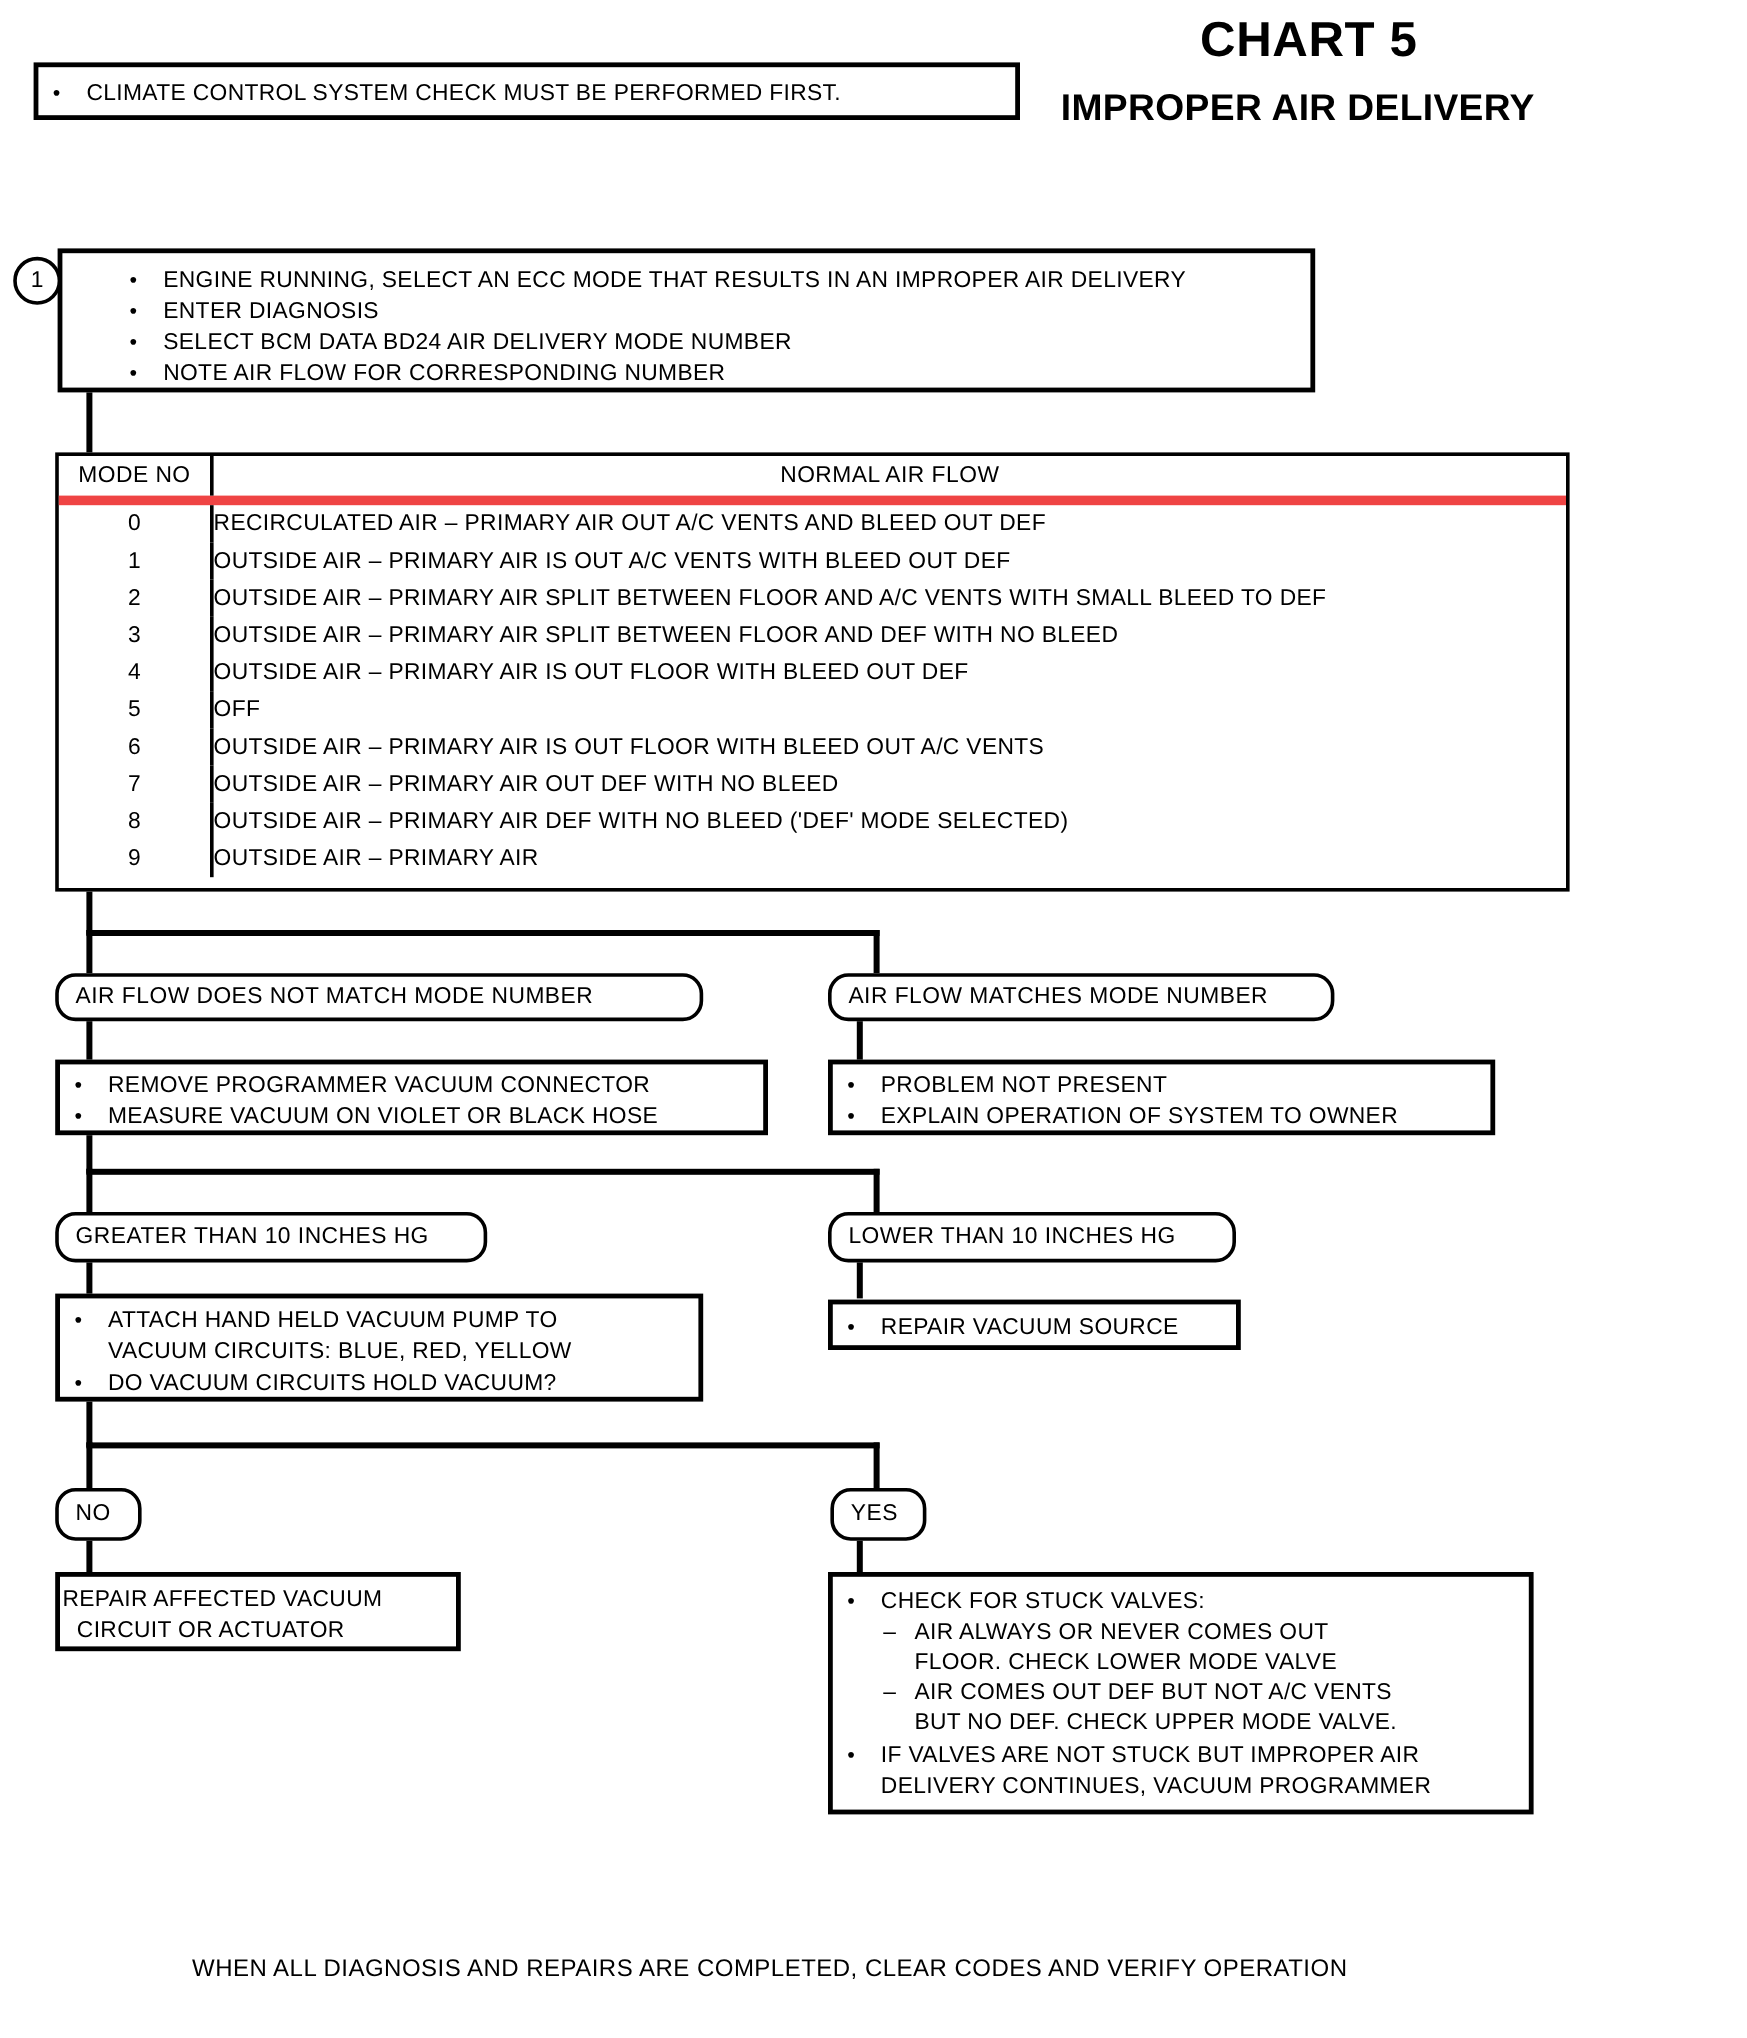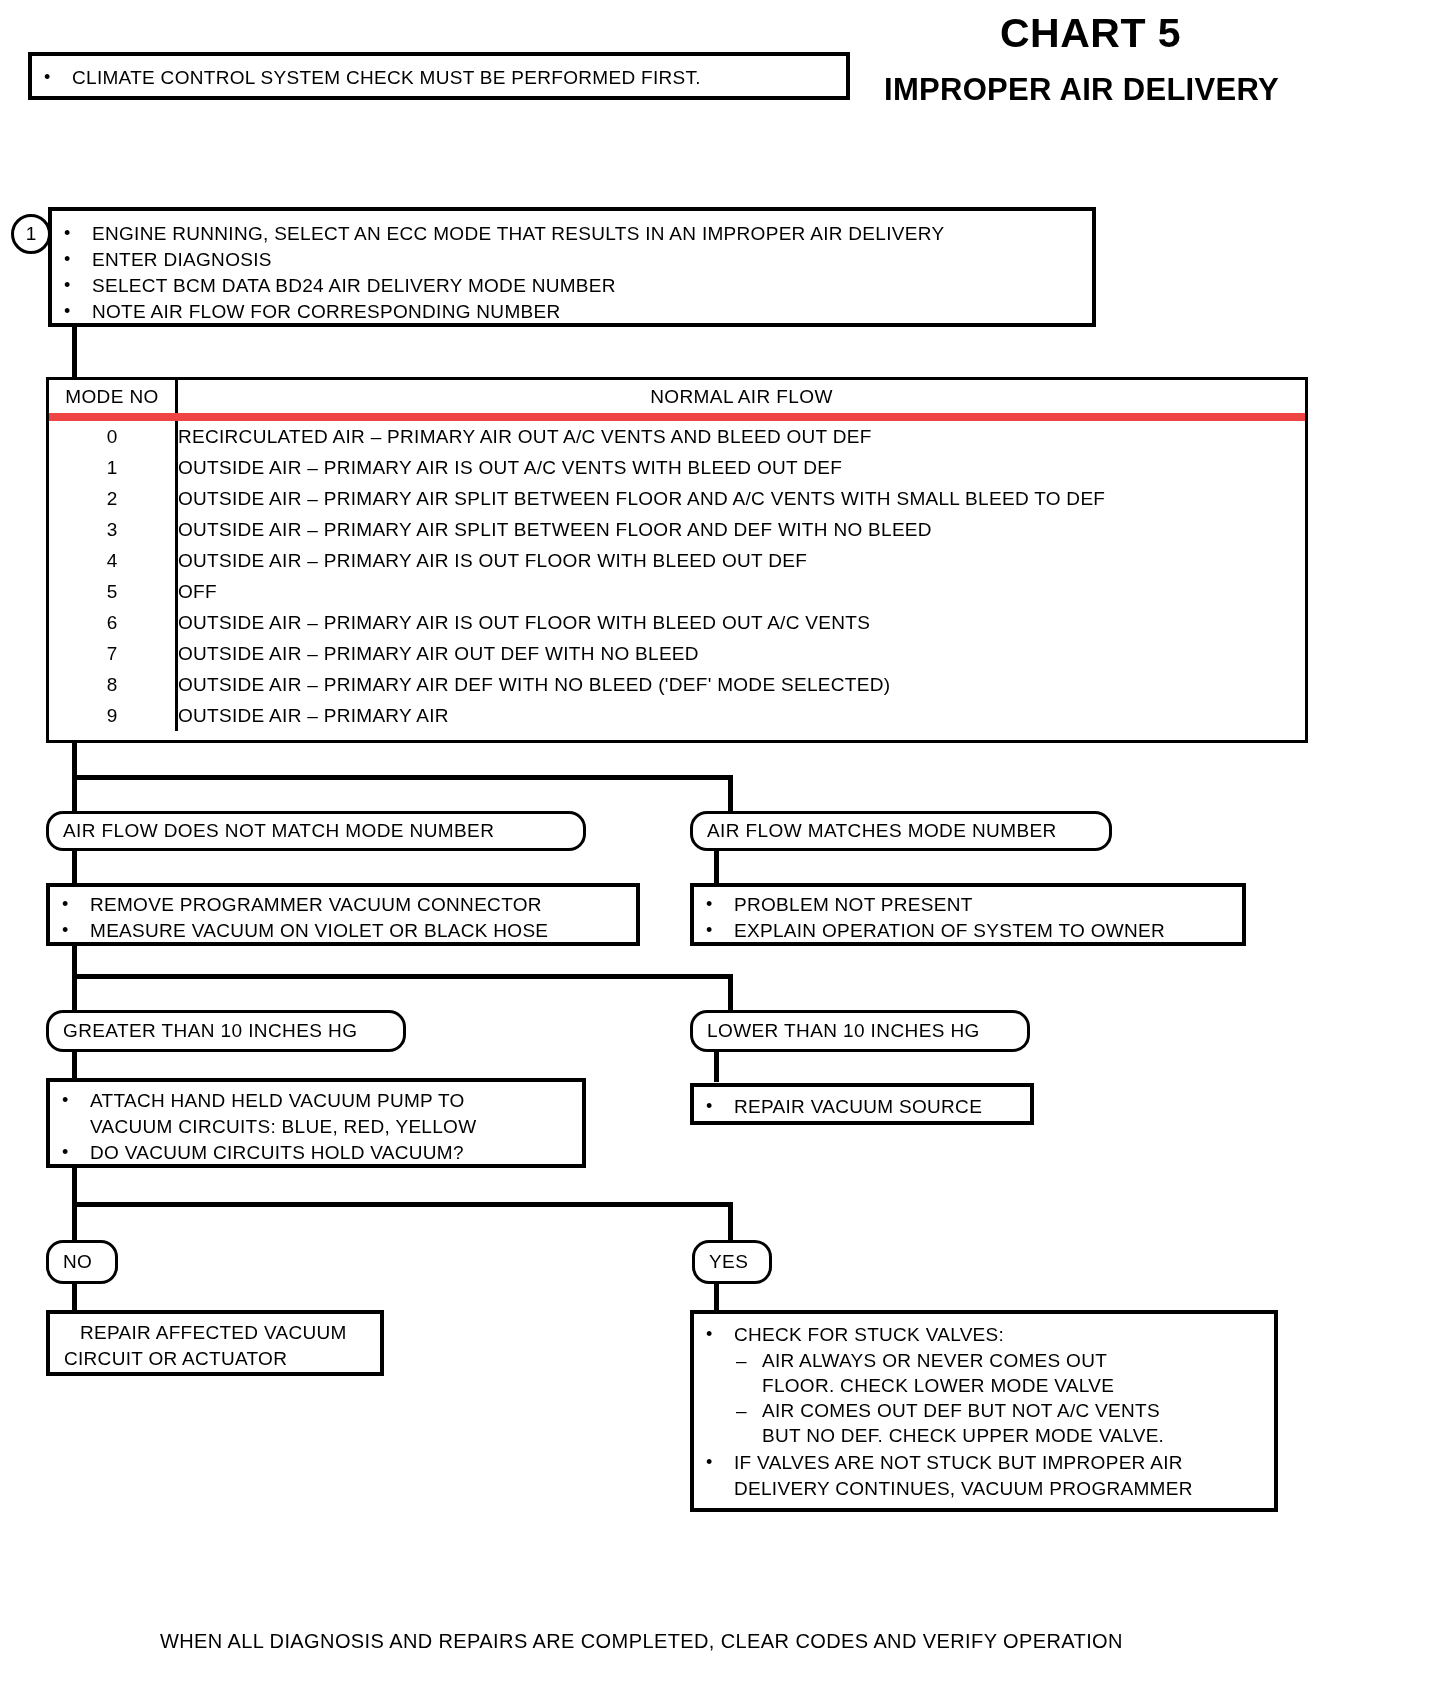--- a/index.html
+++ b/index.html
@@ -207,21 +207,21 @@
 
   <div class="box heavy" style="left:28px; top:52px; width:822px; height:48px;">
     <ul class="bullets" style="margin-top:9px;">
       <li>CLIMATE CONTROL SYSTEM CHECK MUST BE PERFORMED FIRST.</li>
     </ul>
   </div>
 
   <div class="step-circle" style="left:11px; top:214px;">1</div>
 
   <div class="box heavy" style="left:48px; top:207px; width:1048px; height:120px;">
-    <ul class="bullets" style="margin-top:10px;">
+    <ul class="bullets" style="margin-top:10px;padding-left:44px;">
       <li>ENGINE RUNNING, SELECT AN ECC MODE THAT RESULTS IN AN IMPROPER AIR DELIVERY</li>
       <li>ENTER DIAGNOSIS</li>
       <li>SELECT BCM DATA BD24 AIR DELIVERY MODE NUMBER</li>
       <li>NOTE AIR FLOW FOR CORRESPONDING NUMBER</li>
     </ul>
   </div>
 
   <div class="vline" style="left:72px; top:327px; height:52px;"></div>
 
   <div class="mode-table" style="left:46px; top:377px; width:1262px; height:366px;">
@@ -336,21 +336,21 @@
     <span>NO</span>
   </div>
   <div class="box label-box" style="left:692px; top:1240px; width:80px; height:44px;">
     <span>YES</span>
   </div>
 
   <div class="vline" style="left:72px; top:1284px; height:28px;"></div>
   <div class="vline" style="left:714px; top:1284px; height:28px;"></div>
 
   <div class="box heavy" style="left:46px; top:1310px; width:338px; height:66px;">
-    <div class="plain-line" style="padding-left:30px; margin-top:6px;">REPAIR AFFECTED VACUUM</div>
+    <div class="plain-line" style="padding-left:2px; margin-top:6px;">REPAIR AFFECTED VACUUM</div>
     <div class="plain-line" style="padding-left:14px;">CIRCUIT OR ACTUATOR</div>
   </div>
 
   <div class="box heavy" style="left:690px; top:1310px; width:588px; height:202px;">
     <ul class="bullets" style="margin-top:8px;">
       <li>CHECK FOR STUCK VALVES:</li>
     </ul>
     <ul class="dashes">
       <li>AIR ALWAYS OR NEVER COMES OUT</li>
       <li class="cont">FLOOR. CHECK LOWER MODE VALVE</li>

